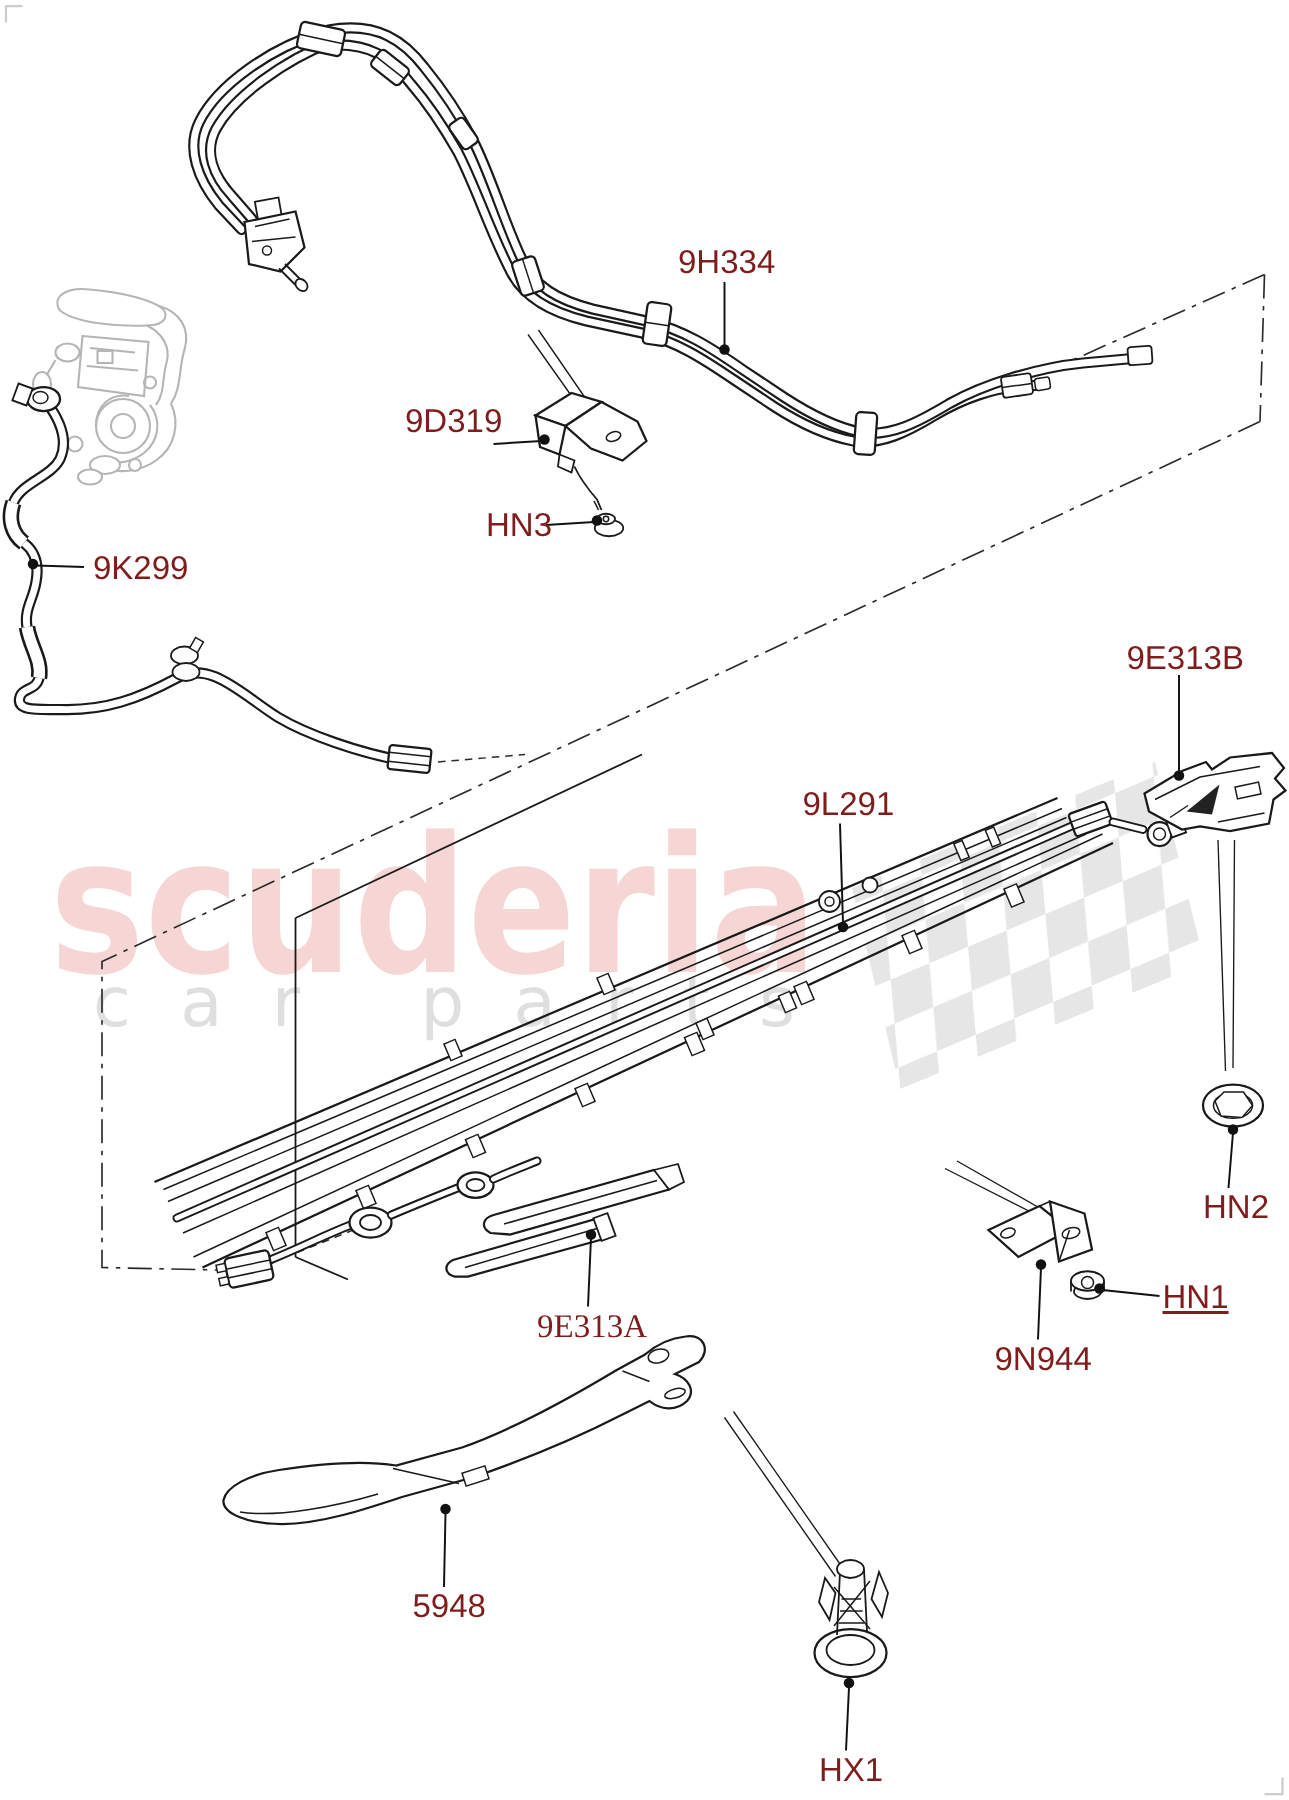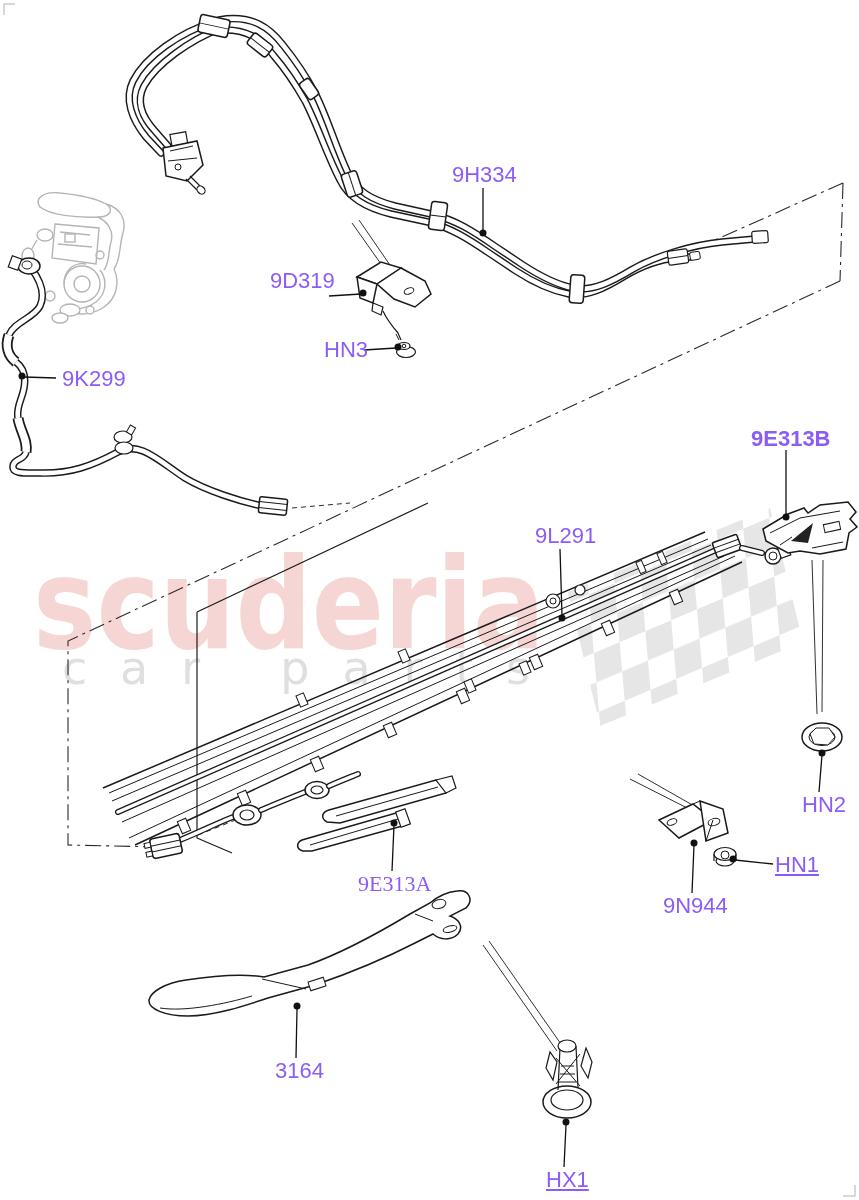--- a/index.html
+++ b/index.html
@@ -2,21 +2,21 @@
 <html><head>
 <meta charset="utf-8">
 <style>
   html,body{margin:0;padding:0;background:#ffffff;}
   .stage{
     position:relative;width:859px;height:1200px;background:#ffffff;
     font-family:"Liberation Sans",sans-serif;overflow:hidden;
   }
   .stage svg{position:absolute;left:0;top:0;}
   .part-label{
-    position:absolute;font-size:22px;line-height:1;color:#8b5cf6;
+    position:absolute;font-size:22px;line-height:1;color:#7f1d1d;
     white-space:nowrap;cursor:pointer;
   }
   .wm-brand{font-family:"DejaVu Sans",sans-serif;font-weight:bold;}
   .wm-sub{font-family:"DejaVu Sans",sans-serif;}
   .ln{stroke:#1a1a1a;fill:none;}
   .w1{stroke-width:1;} .w12{stroke-width:1.2;} .w15{stroke-width:1.5;}
   .fillw{fill:#ffffff;stroke:#1a1a1a;}
   .tube-o{stroke:#1a1a1a;stroke-width:7.5;fill:none;stroke-linecap:round;}
   .tube-i{stroke:#ffffff;stroke-width:4.6;fill:none;stroke-linecap:round;}
   .tubeS-o{stroke:#1a1a1a;stroke-width:6;fill:none;stroke-linecap:round;}
@@ -370,22 +370,22 @@
         <circle class="dot" cx="297" cy="1006" r="3.5" stroke="none"></circle>
     <line x1="564" y1="1167" x2="566" y2="1125"></line>
         <circle class="dot" cx="566" cy="1122" r="3.5" stroke="none"></circle>
   </g>
 </svg>
 
   <div class="part-label" style="left:452px;top:164px;">9H334</div>
   <div class="part-label" style="left:270px;top:270px;">9D319</div>
   <div class="part-label" style="left:324px;top:339px;">HN3</div>
   <div class="part-label" style="left:62px;top:368px;">9K299</div>
-  <div class="part-label" style="left:751px;top:428px;font-weight:bold;">9E313B</div>
+  <div class="part-label" style="left:751px;top:428px;">9E313B</div>
   <div class="part-label" style="left:535px;top:525px;">9L291</div>
   <div class="part-label" style="left:802px;top:794px;">HN2</div>
   <div class="part-label" style="left:775px;top:854px;text-decoration:underline;">HN1</div>
   <div class="part-label" style="left:663px;top:895px;">9N944</div>
   <div class="part-label" style="left:358px;top:873px;font-family:Liberation Serif, serif;">9E313A</div>
-  <div class="part-label" style="left:275px;top:1060px;">3164</div>
-  <div class="part-label" style="left:546px;top:1169px;text-decoration:underline;">HX1</div>
+  <div class="part-label" style="left:275px;top:1060px;">5948</div>
+  <div class="part-label" style="left:546px;top:1169px;">HX1</div>
 
 </div>
 
 </body></html>

